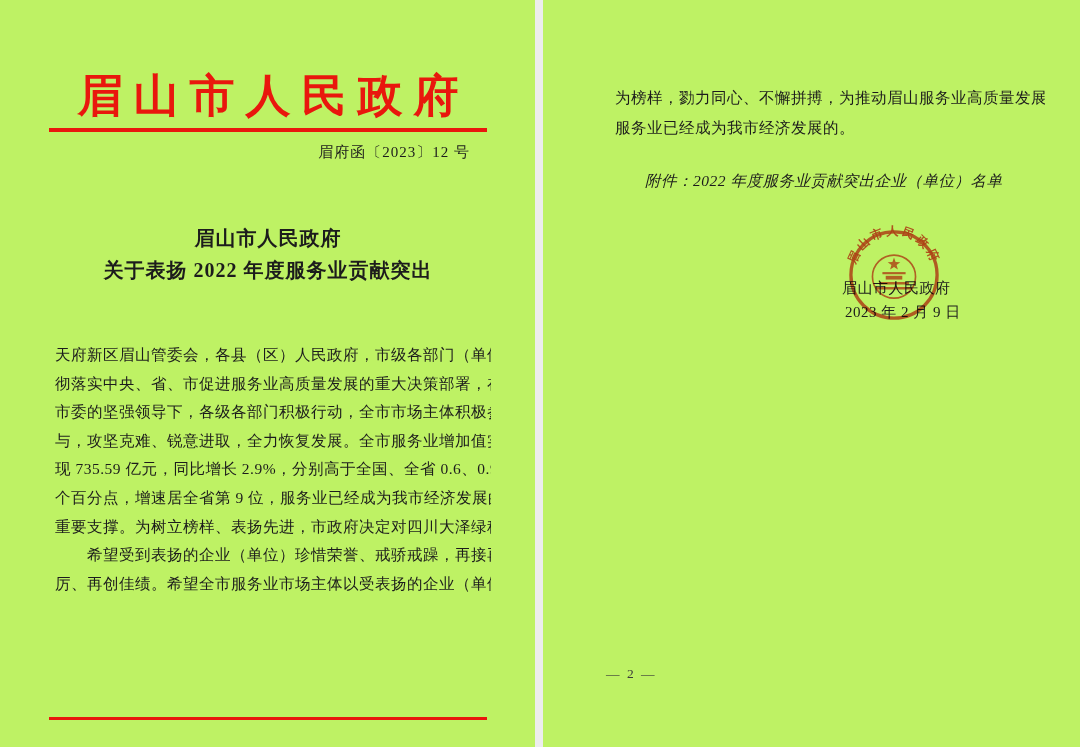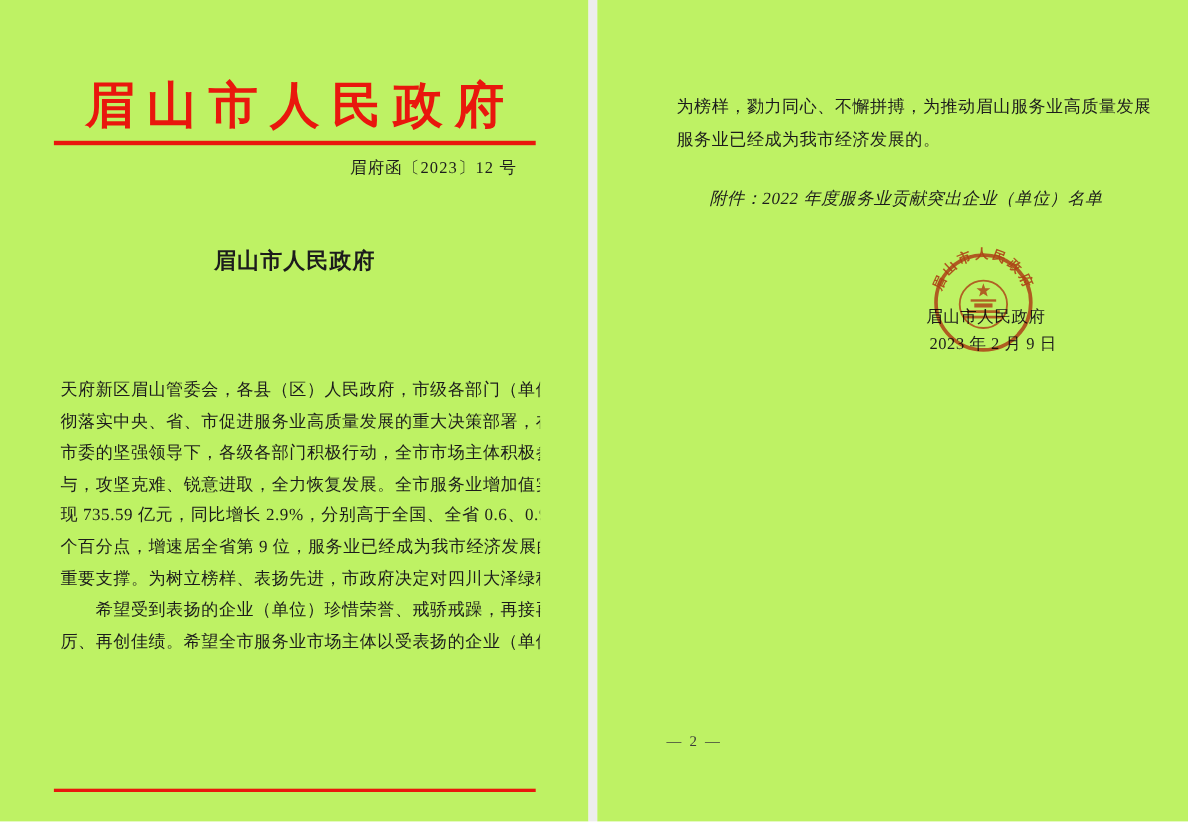--- a/index.html
+++ b/index.html
@@ -67,20 +67,21 @@
   <div class="page page-left">
 
     <div class="masthead">眉山市人民政府</div>
 
     <div class="rule-top"></div>
 
     <div class="doc-number">眉府函〔2023〕12 号</div>
 
     <div class="doc-title">
       <div>眉山市人民政府</div>
+      <div>关于表扬 2022 年度服务业贡献突出</div>
     </div>
 
     <div class="body-block body-left">
       <div class="body-line">天府新区眉山管委会，各县（区）人民政府，市级各部门（单位）：</div>
       <div class="body-line">彻落实中央、省、市促进服务业高质量发展的重大决策部署，在</div>
       <div class="body-line">市委的坚强领导下，各级各部门积极行动，全市市场主体积极参</div>
       <div class="body-line">与，攻坚克难、锐意进取，全力恢复发展。全市服务业增加值实</div>
       <div class="body-line">现 735.59 亿元，同比增长 2.9%，分别高于全国、全省 0.6、0.9</div>
       <div class="body-line">个百分点，增速居全省第 9 位，服务业已经成为我市经济发展的</div>
       <div class="body-line">重要支撑。为树立榜样、表扬先进，市政府决定对四川大泽绿科</div>

